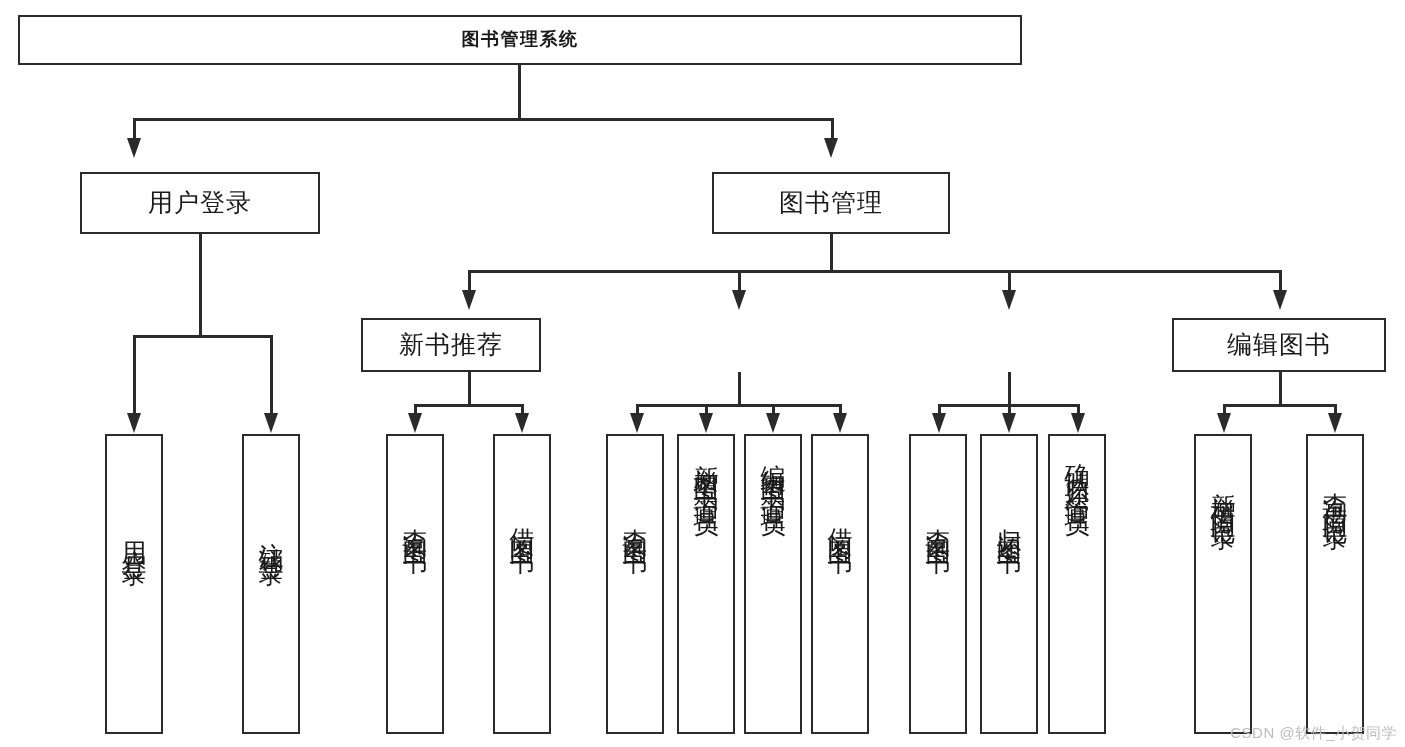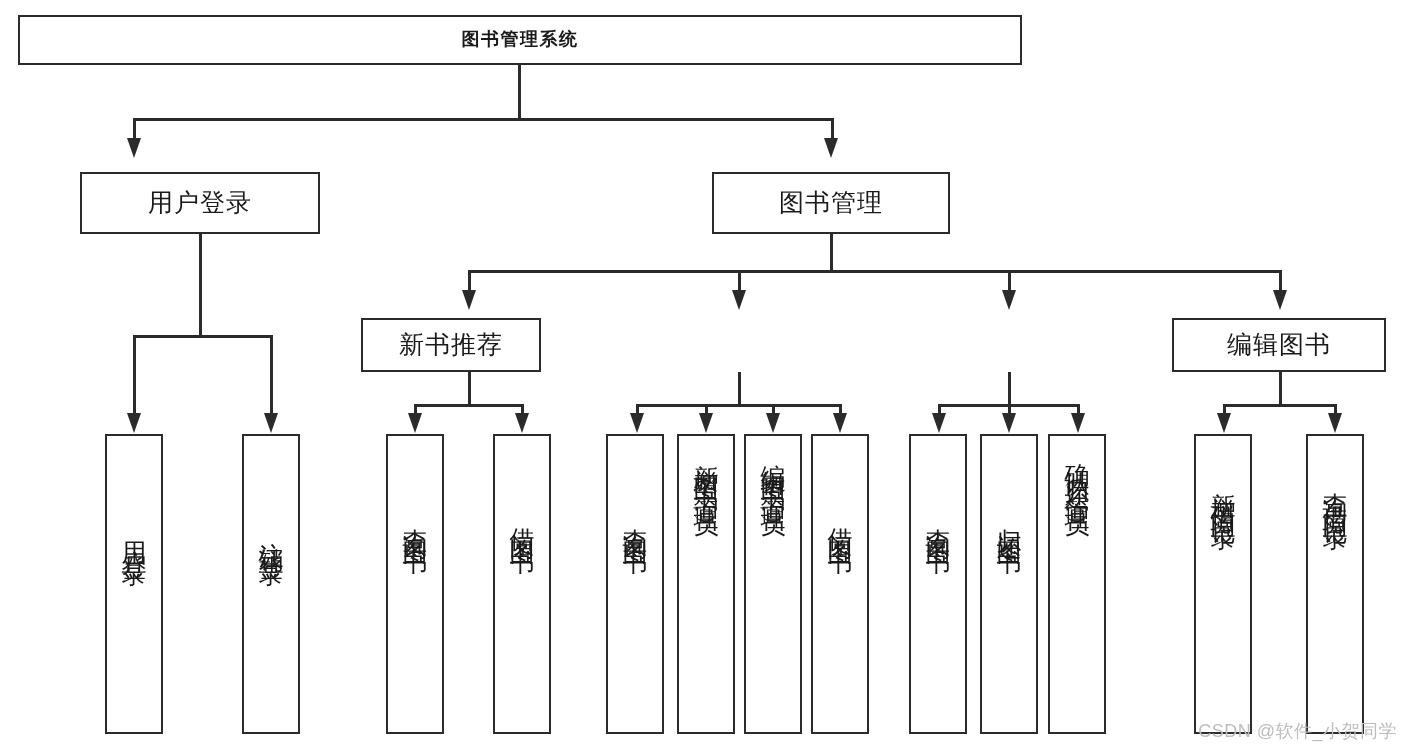--- a/index.html
+++ b/index.html
@@ -70,21 +70,21 @@
     height: 0;
     border-left: 7.5px solid transparent;
     border-right: 7.5px solid transparent;
     border-top: 20px solid #2b2b2b;
   }
   
   #watermark {
     position: absolute;
     right: 8px;
     bottom: 4px;
-    font-size: 18px;
+    font-size: 15px;
     color: #bdbdbd;
     letter-spacing: 0.5px;
     white-space: nowrap;
     pointer-events: none;
   }
 </style>
 </head>
 <body>
 
 <div id="canvas">

